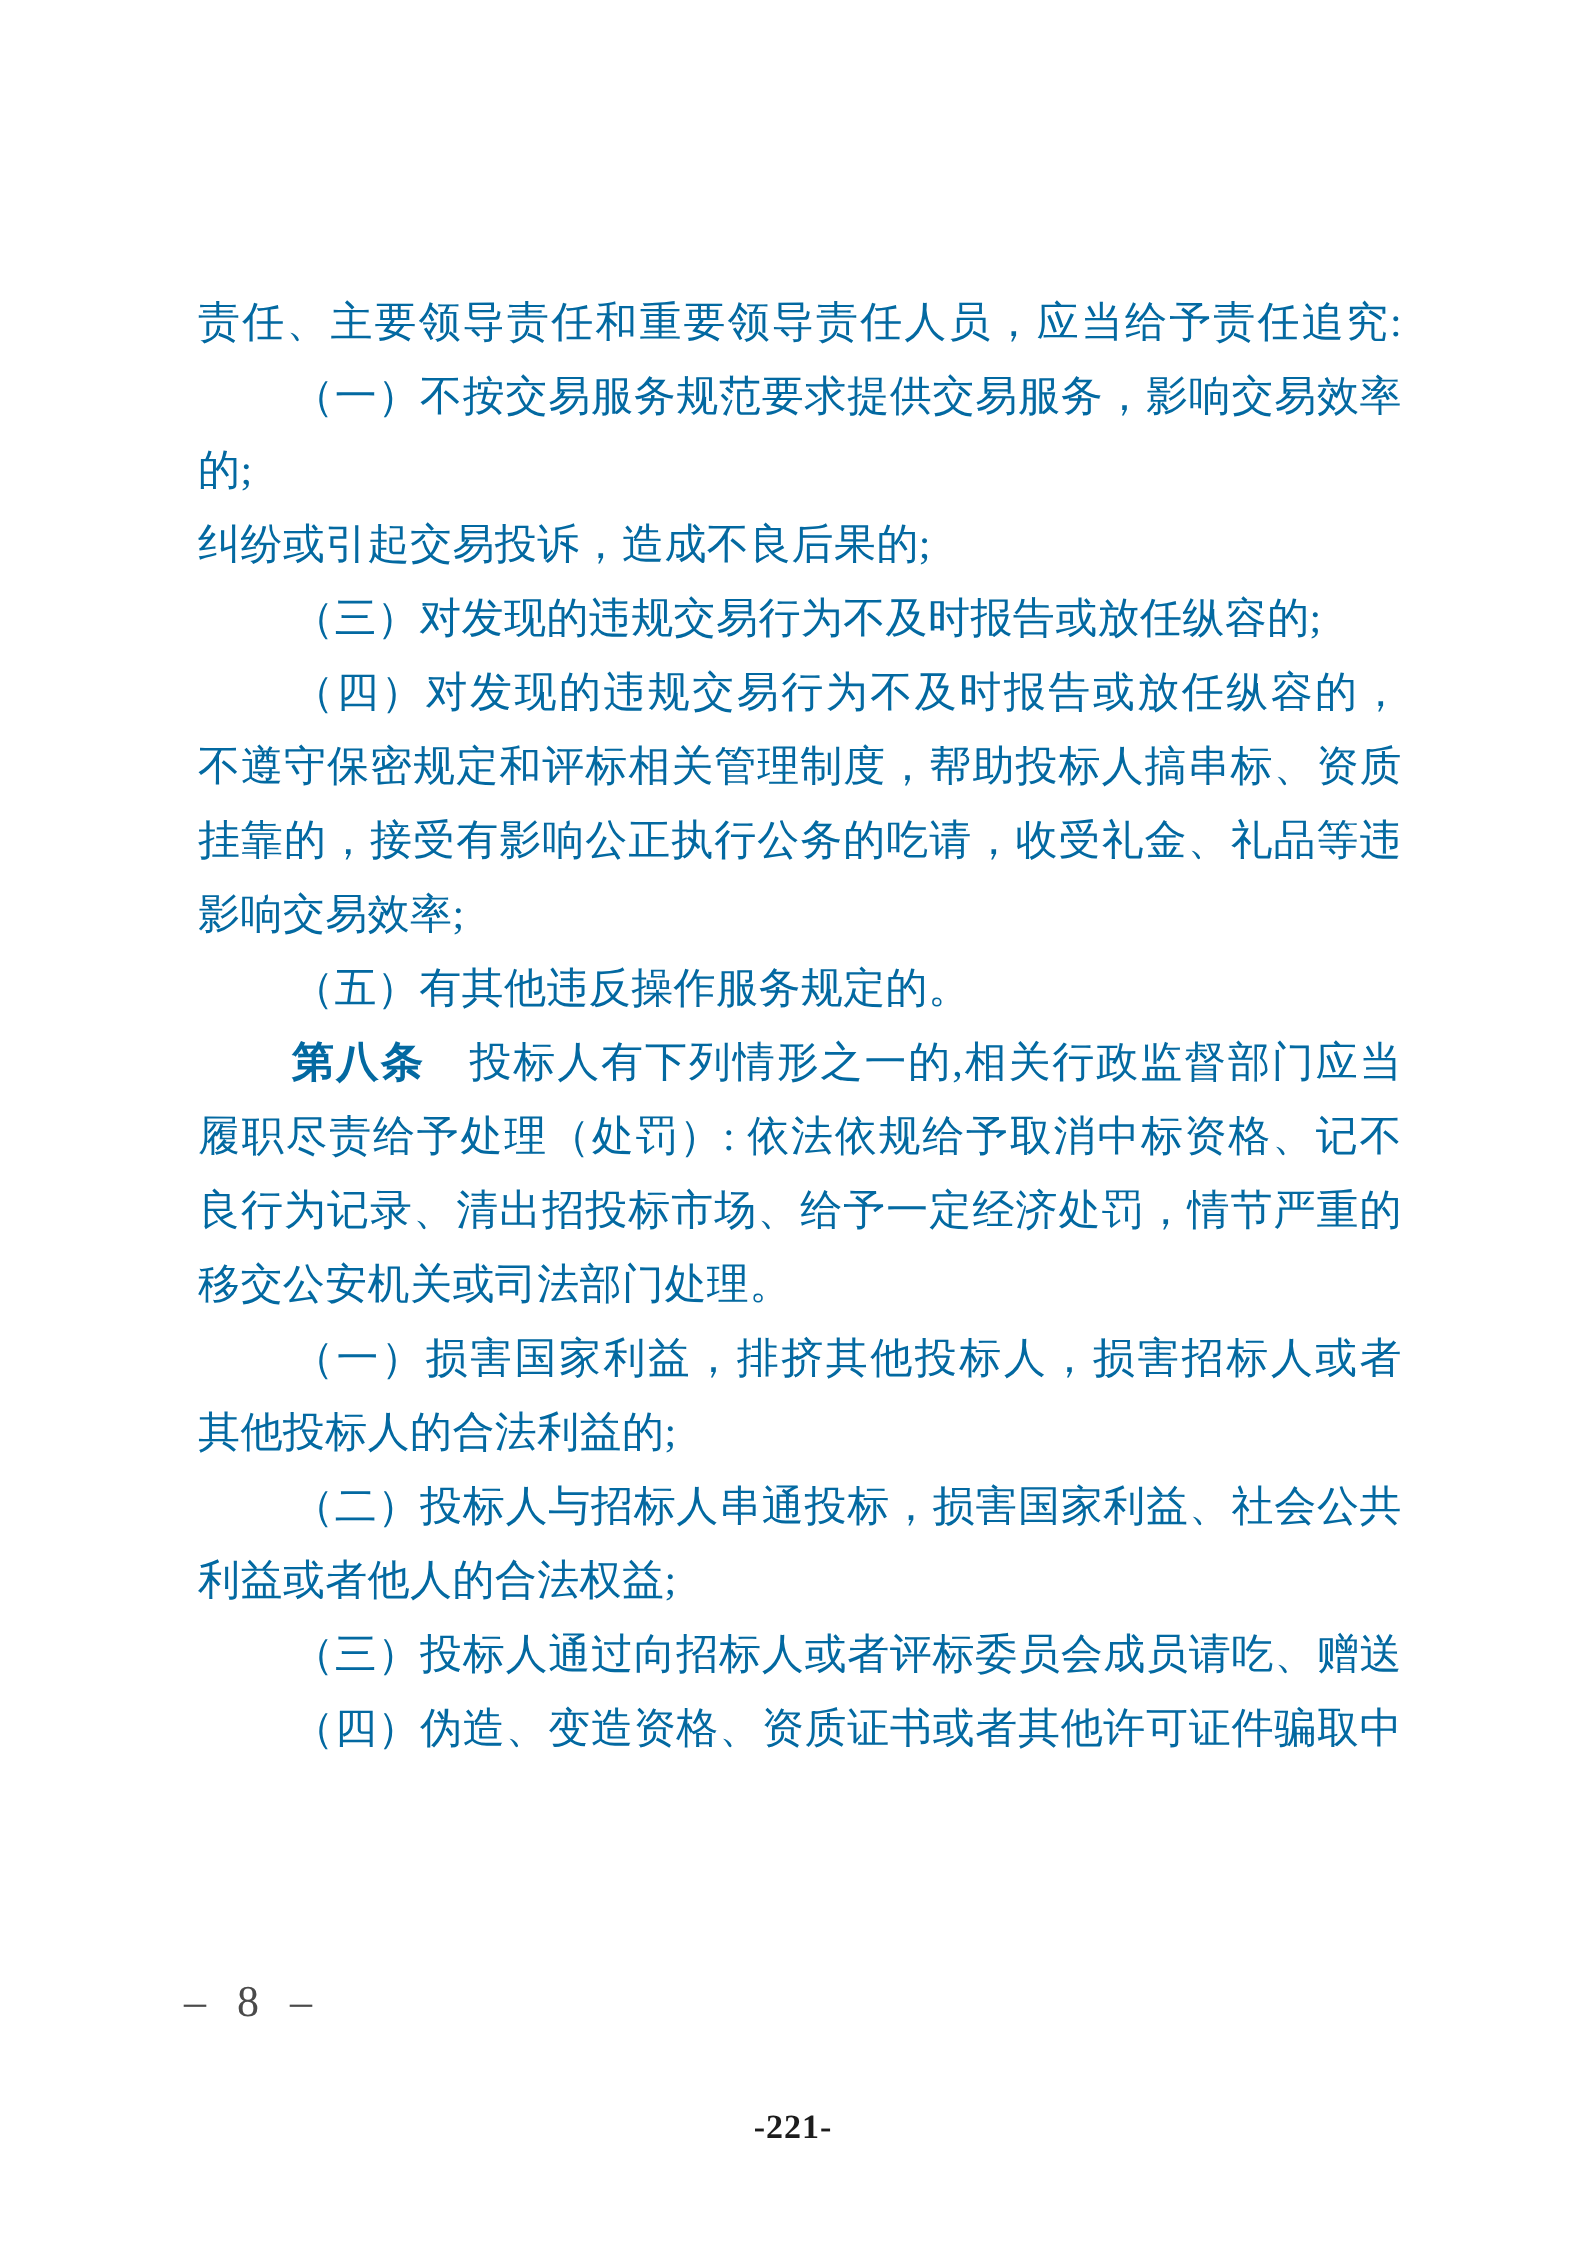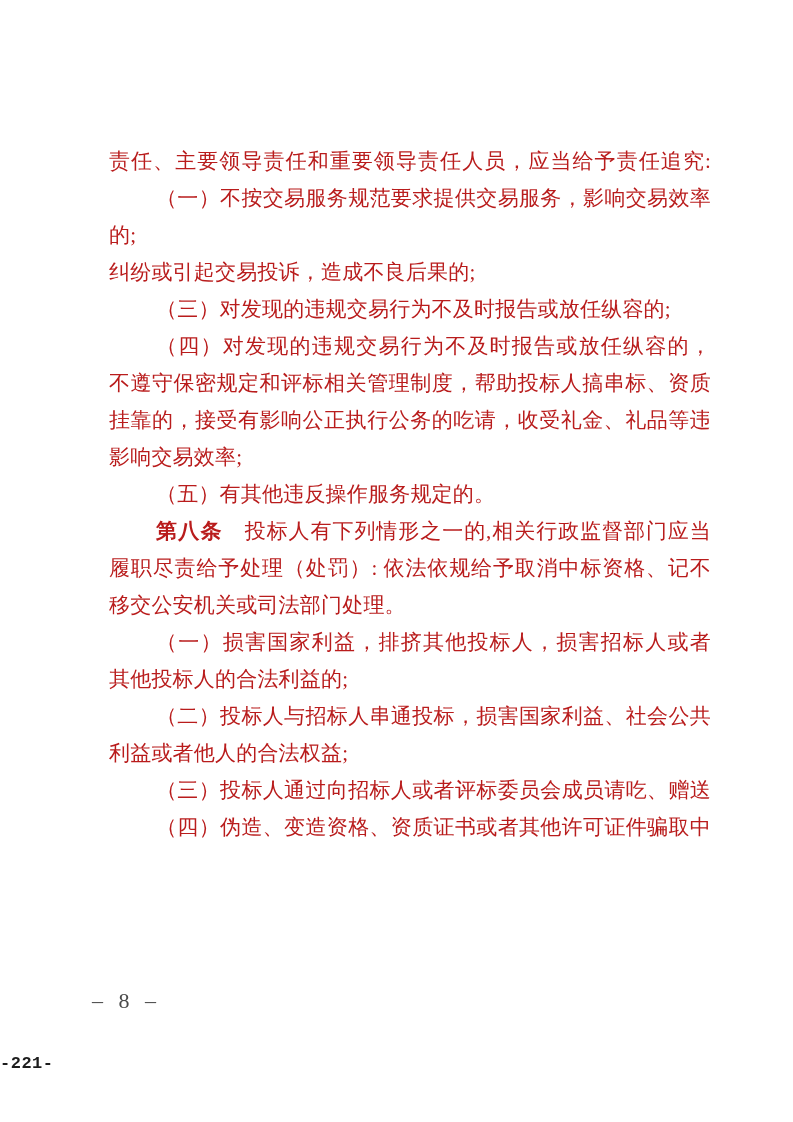--- a/index.html
+++ b/index.html
@@ -14,24 +14,24 @@
     font-family: "Liberation Serif", "DejaVu Serif", serif;
     overflow: hidden;
   }
   .page {
     position: absolute;
     inset: 0;
     background: #ffffff;
   }
   .text-body {
     position: absolute;
-    left: 109px;
+    left: 99px;
     top: 143px;
     width: 602px;
-    color: #b91c1c;
+    color: #0369a1;
   }
   .line {
     font-size: 21px;
     line-height: 37px;
     height: 37px;
     white-space: pre-wrap;
     text-align: left;
     letter-spacing: 0.2px;
   }
   .line.fill {
@@ -53,22 +53,22 @@
     font-size: 22px;
     color: #4a4a4a;
     letter-spacing: 5px;
     white-space: pre;
   }
   .footer-center {
     position: absolute;
     left: 0;
     right: 0;
     top: 1054px;
-    text-align: left;
-    font-family: Liberation Mono, monospace;
+    text-align: center;
+    font-family: Liberation Serif, serif;
     font-size: 17px;
     font-weight: 600;
     color: #1c1c1c;
     letter-spacing: 0.5px;
   }
 </style>
 </head>
 <body>
 
 <div class="page">
@@ -78,20 +78,21 @@
       <div class="line"><span class="seg">的;</span></div>
       <div class="line"><span class="seg">纠纷或引起交易投诉，造成不良后果的;</span></div>
       <div class="line indent"><span class="seg">（三）对发现的违规交易行为不及时报告或放任纵容的;</span></div>
       <div class="line fill indent"><span class="seg">（四）对发现的违规交易行为不及时报告或放任纵容的，</span></div>
       <div class="line fill"><span class="seg">不遵守保密规定和评标相关管理制度，帮助投标人搞串标、资质</span></div>
       <div class="line fill"><span class="seg">挂靠的，接受有影响公正执行公务的吃请，收受礼金、礼品等违</span></div>
       <div class="line"><span class="seg">影响交易效率;</span></div>
       <div class="line indent"><span class="seg">（五）有其他违反操作服务规定的。</span></div>
       <div class="line fill indent"><span class="seg bold">第八条</span><span class="seg">　投标人有下列情形之一的,相关行政监督部门应当</span></div>
       <div class="line fill"><span class="seg">履职尽责给予处理（处罚）: 依法依规给予取消中标资格、记不</span></div>
+      <div class="line fill"><span class="seg">良行为记录、清出招投标市场、给予一定经济处罚，情节严重的</span></div>
       <div class="line"><span class="seg">移交公安机关或司法部门处理。</span></div>
       <div class="line fill indent"><span class="seg">（一）损害国家利益，排挤其他投标人，损害招标人或者</span></div>
       <div class="line"><span class="seg">其他投标人的合法利益的;</span></div>
       <div class="line fill indent"><span class="seg">（二）投标人与招标人串通投标，损害国家利益、社会公共</span></div>
       <div class="line"><span class="seg">利益或者他人的合法权益;</span></div>
       <div class="line fill indent"><span class="seg">（三）投标人通过向招标人或者评标委员会成员请吃、赠送</span></div>
       <div class="line fill indent"><span class="seg">（四）伪造、变造资格、资质证书或者其他许可证件骗取中</span></div>
     </div>
   <div class="footer-left">– 8 –</div>
   <div class="footer-center">-221-</div>

